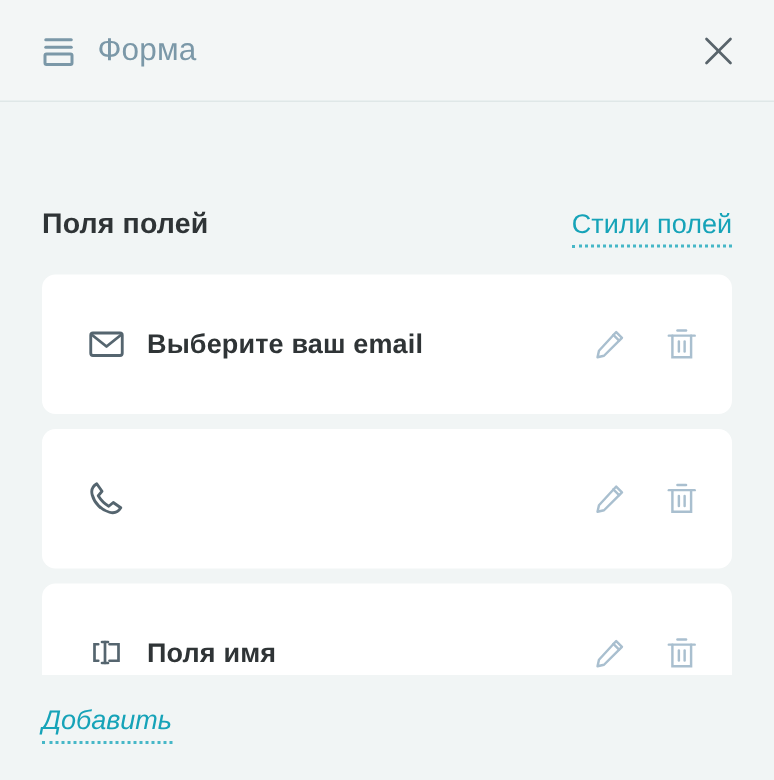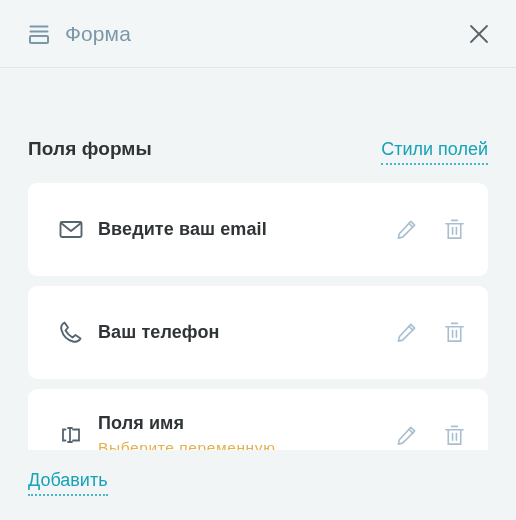--- a/index.html
+++ b/index.html
@@ -175,20 +175,21 @@
     align-items: center;
     justify-content: center;
     cursor: pointer;
     color: #a9bfcf;
   }
 
   
   .footer {
     flex: 0 0 auto;
     padding: 21px 28px 24px 28px;
+    font-style: italic;
   }
 
   .add-link {
     font-size: 18px;
     color: #16a3b8;
     cursor: pointer;
     border-bottom: 2px dotted #46b7c7;
     padding-bottom: 3px;
     display: inline-block;
     line-height: 1.1;
@@ -221,35 +222,35 @@
           <line x1="3" y1="3" x2="19" y2="19"></line>
           <line x1="19" y1="3" x2="3" y2="19"></line>
         </svg>
       </span>
     </button>
   </div>
 
   <div class="content">
 
     <div class="section-head">
-      <span class="section-title">Поля формы</span>
+      <span class="section-title">Поля полей</span>
       <span class="link-dotted">Стили полей</span>
     </div>
 
     <div class="field-list">
 
       <div class="field-card">
         <div class="field-icon-wrap">
           <svg width="26" height="26" viewBox="0 0 26 26" fill="none" stroke="#55656f" stroke-width="1.9">
             <rect x="2.5" y="6" width="21" height="15" rx="1.5"></rect>
             <path d="M3 7 L13 15 L23 7" stroke-linecap="round" stroke-linejoin="round"></path>
           </svg>
         </div>
         <div class="field-main">
-          <span class="field-title">Введите ваш email</span>
+          <span class="field-title">Выберите ваш email</span>
         </div>
         <div class="field-actions">
           <button class="action-btn">
             <span>
               <svg width="23" height="23" viewBox="0 0 24 24" fill="none" stroke="#a9bfcf" stroke-width="1.7" stroke-linecap="round" stroke-linejoin="round">
                 <path d="M16.5 3.5 L20.5 7.5 L8 20 L3.5 21 L4.5 16.5 Z"></path>
                 <line x1="14.5" y1="5.5" x2="18.5" y2="9.5"></line>
               </svg>
             </span>
           </button>
@@ -267,21 +268,20 @@
         </div>
       </div>
 
       <div class="field-card">
         <div class="field-icon-wrap">
           <svg width="26" height="26" viewBox="0 0 26 26" fill="none" stroke="#55656f" stroke-width="1.9" stroke-linejoin="round">
             <path d="M6.5 3.5 C4 5 2.5 7.5 3.5 11 C5 16.5 9.5 21 15 22.5 C18.5 23.5 21 22 22.5 19.5 L17.5 16 L14.5 18.5 C12 17 9 14 7.5 11.5 L10 8.5 Z" stroke-linecap="round"></path>
           </svg>
         </div>
         <div class="field-main">
-          <span class="field-title">Ваш телефон</span>
         </div>
         <div class="field-actions">
           <button class="action-btn">
             <span>
               <svg width="23" height="23" viewBox="0 0 24 24" fill="none" stroke="#a9bfcf" stroke-width="1.7" stroke-linecap="round" stroke-linejoin="round">
                 <path d="M16.5 3.5 L20.5 7.5 L8 20 L3.5 21 L4.5 16.5 Z"></path>
                 <line x1="14.5" y1="5.5" x2="18.5" y2="9.5"></line>
               </svg>
             </span>
           </button>
@@ -304,21 +304,20 @@
           <svg width="26" height="26" viewBox="0 0 26 26" fill="none" stroke="#55656f" stroke-width="1.8" stroke-linecap="round">
             <path d="M7.5 7.5 L5 7.5 L5 18.5 L7.5 18.5"></path>
             <path d="M15 7.5 L21 7.5 L21 18.5 L15 18.5"></path>
             <line x1="10" y1="6" x2="14" y2="6"></line>
             <line x1="10" y1="20" x2="14" y2="20"></line>
             <line x1="12" y1="6" x2="12" y2="20"></line>
           </svg>
         </div>
         <div class="field-main">
           <span class="field-title">Поля имя</span>
-          <span class="warn-text">Выберите  переменную</span>
         </div>
         <div class="field-actions">
           <button class="action-btn">
             <span>
               <svg width="23" height="23" viewBox="0 0 24 24" fill="none" stroke="#a9bfcf" stroke-width="1.7" stroke-linecap="round" stroke-linejoin="round">
                 <path d="M16.5 3.5 L20.5 7.5 L8 20 L3.5 21 L4.5 16.5 Z"></path>
                 <line x1="14.5" y1="5.5" x2="18.5" y2="9.5"></line>
               </svg>
             </span>
           </button>

